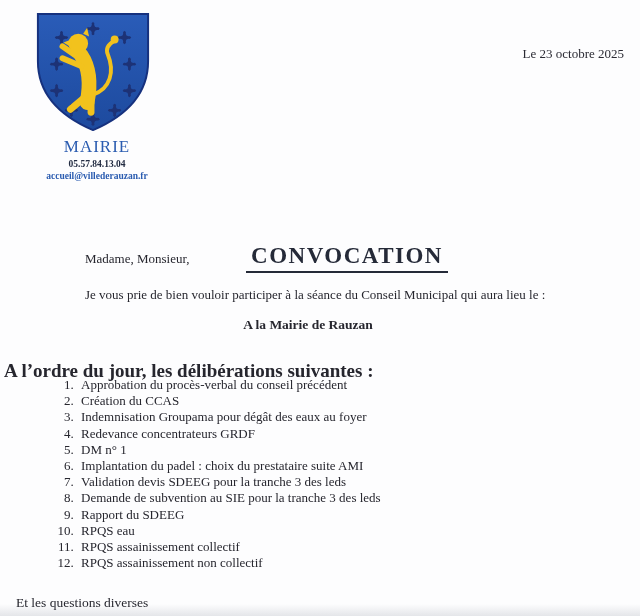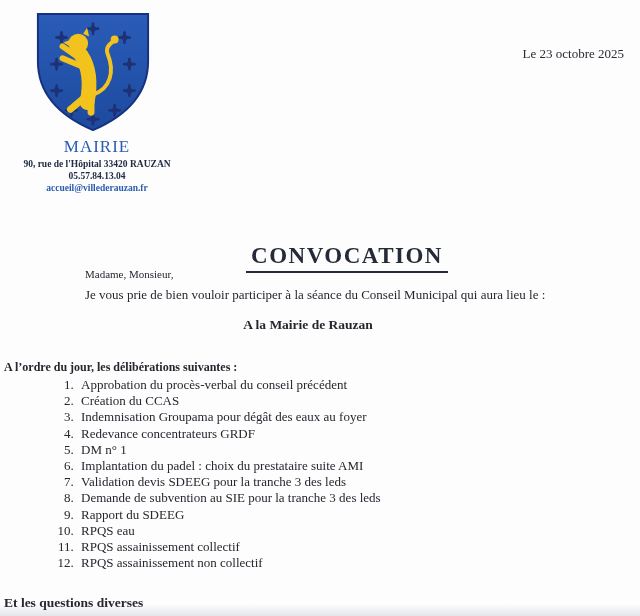--- a/index.html
+++ b/index.html
@@ -21,33 +21,33 @@
   
   .date-line{position:absolute;top:46px;right:16px;font-size:13px;color:#2a2a33;text-align:center;}
   
   .title-wrap{position:absolute;top:199px;left:0;right:0;text-align:center;transform:translateX(27px);}
   .title-text{
     display:inline-block;
     font-size:23px;font-weight:bold;letter-spacing:1.5px;color:#252a38;
     border-bottom:2.5px solid #252a38;padding:0 5px 2px 5px;margin-top:44px;
   }
   
-  .salutation{position:absolute;left:85px;top:268px;font-size:11px;}
+  .salutation{position:absolute;left:85px;top:251px;font-size:13px;}
   .intro{position:absolute;left:85px;top:287px;font-size:13px;width:520px;}
   .meeting{position:absolute;top:316px;left:0;right:0;text-align:center;transform:translateX(-12px);}
   .meeting-datetime{display:inline-block;font-size:13.5px;font-weight:bold;text-decoration:underline;}
   .meeting-location{font-size:13.5px;font-weight:bold;margin-top:1px;}
-  .agenda-heading{position:absolute;left:4px;top:360px;font-size:12px;font-weight:bold;}
+  .agenda-heading{position:absolute;left:4px;top:360px;font-size:19px;font-weight:bold;}
   .agenda-list{
     position:absolute;left:55px;top:377px;width:480px;
     margin:0;padding:0 0 0 22px;
     font-size:13px;line-height:16.2px;
   }
   .agenda-list li{padding-left:4px;}
-  .agenda-footer{position:absolute;left:4px;top:595px;font-size:13.5px;font-weight:bold;}
+  .agenda-footer{position:absolute;left:16px;top:595px;font-size:13.5px;font-weight:normal;}
   
   .scan-shade{
     position:absolute;left:0;right:0;bottom:0;height:12px;
     background:linear-gradient(to bottom, rgba(140,146,158,0), rgba(140,146,158,0.22));
   }
 </style>
 </head>
 <body>
 
 <div class="page">
@@ -91,21 +91,20 @@
       </g>
       <circle cx="47" cy="34" r="10" fill="#f2c21d"></circle>
       <path d="M40,30 L32,33 L40,38 Z" fill="#f2c21d"></path>
       <path d="M52,24 L56,18 L58,27 Z" fill="#f2c21d"></path>
       <circle cx="84" cy="30" r="4" fill="#f2c21d"></circle>
     </g>
   </svg>
 
   <div class="letterhead">
     <div class="org-name">MAIRIE</div>
-    <div class="org-line">90, rue de l'Hôpital 33420 RAUZAN</div>
     <div class="org-line">05.57.84.13.04</div>
     <div class="org-email">accueil@villederauzan.fr</div>
   </div>
 
   <div class="date-line">Le 23 octobre 2025</div>
 
   <div class="title-wrap">
     <span class="title-text">CONVOCATION</span>
   </div>
 

